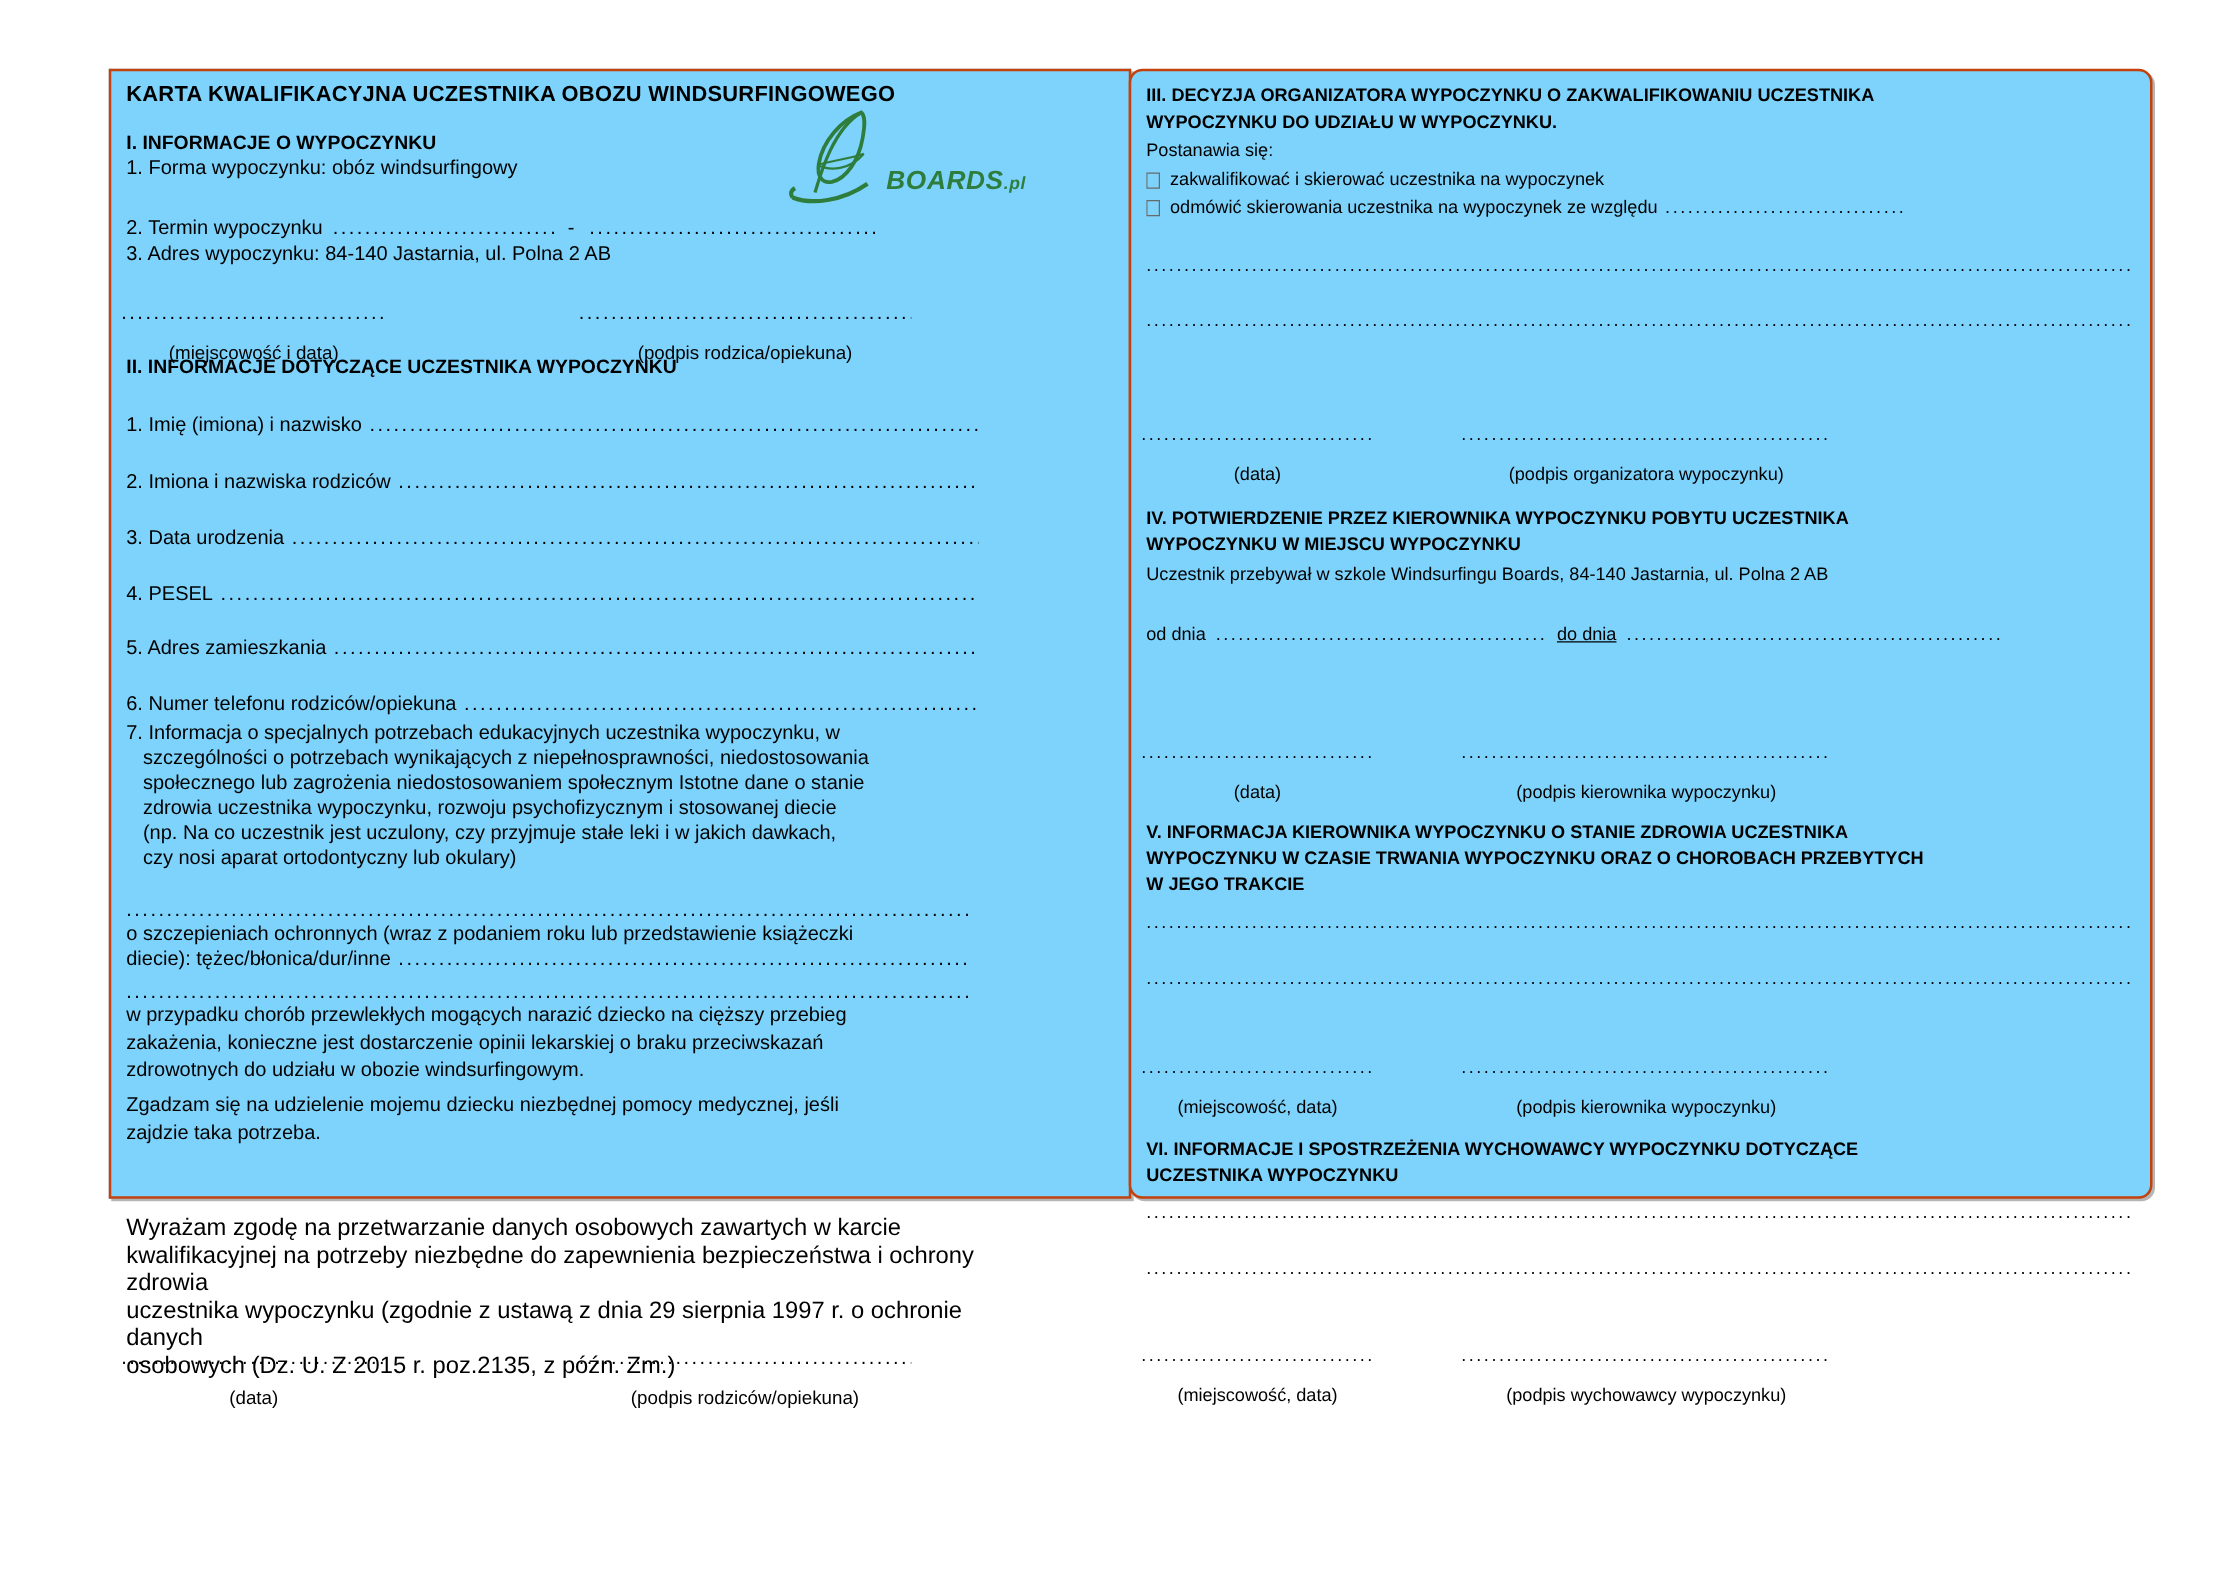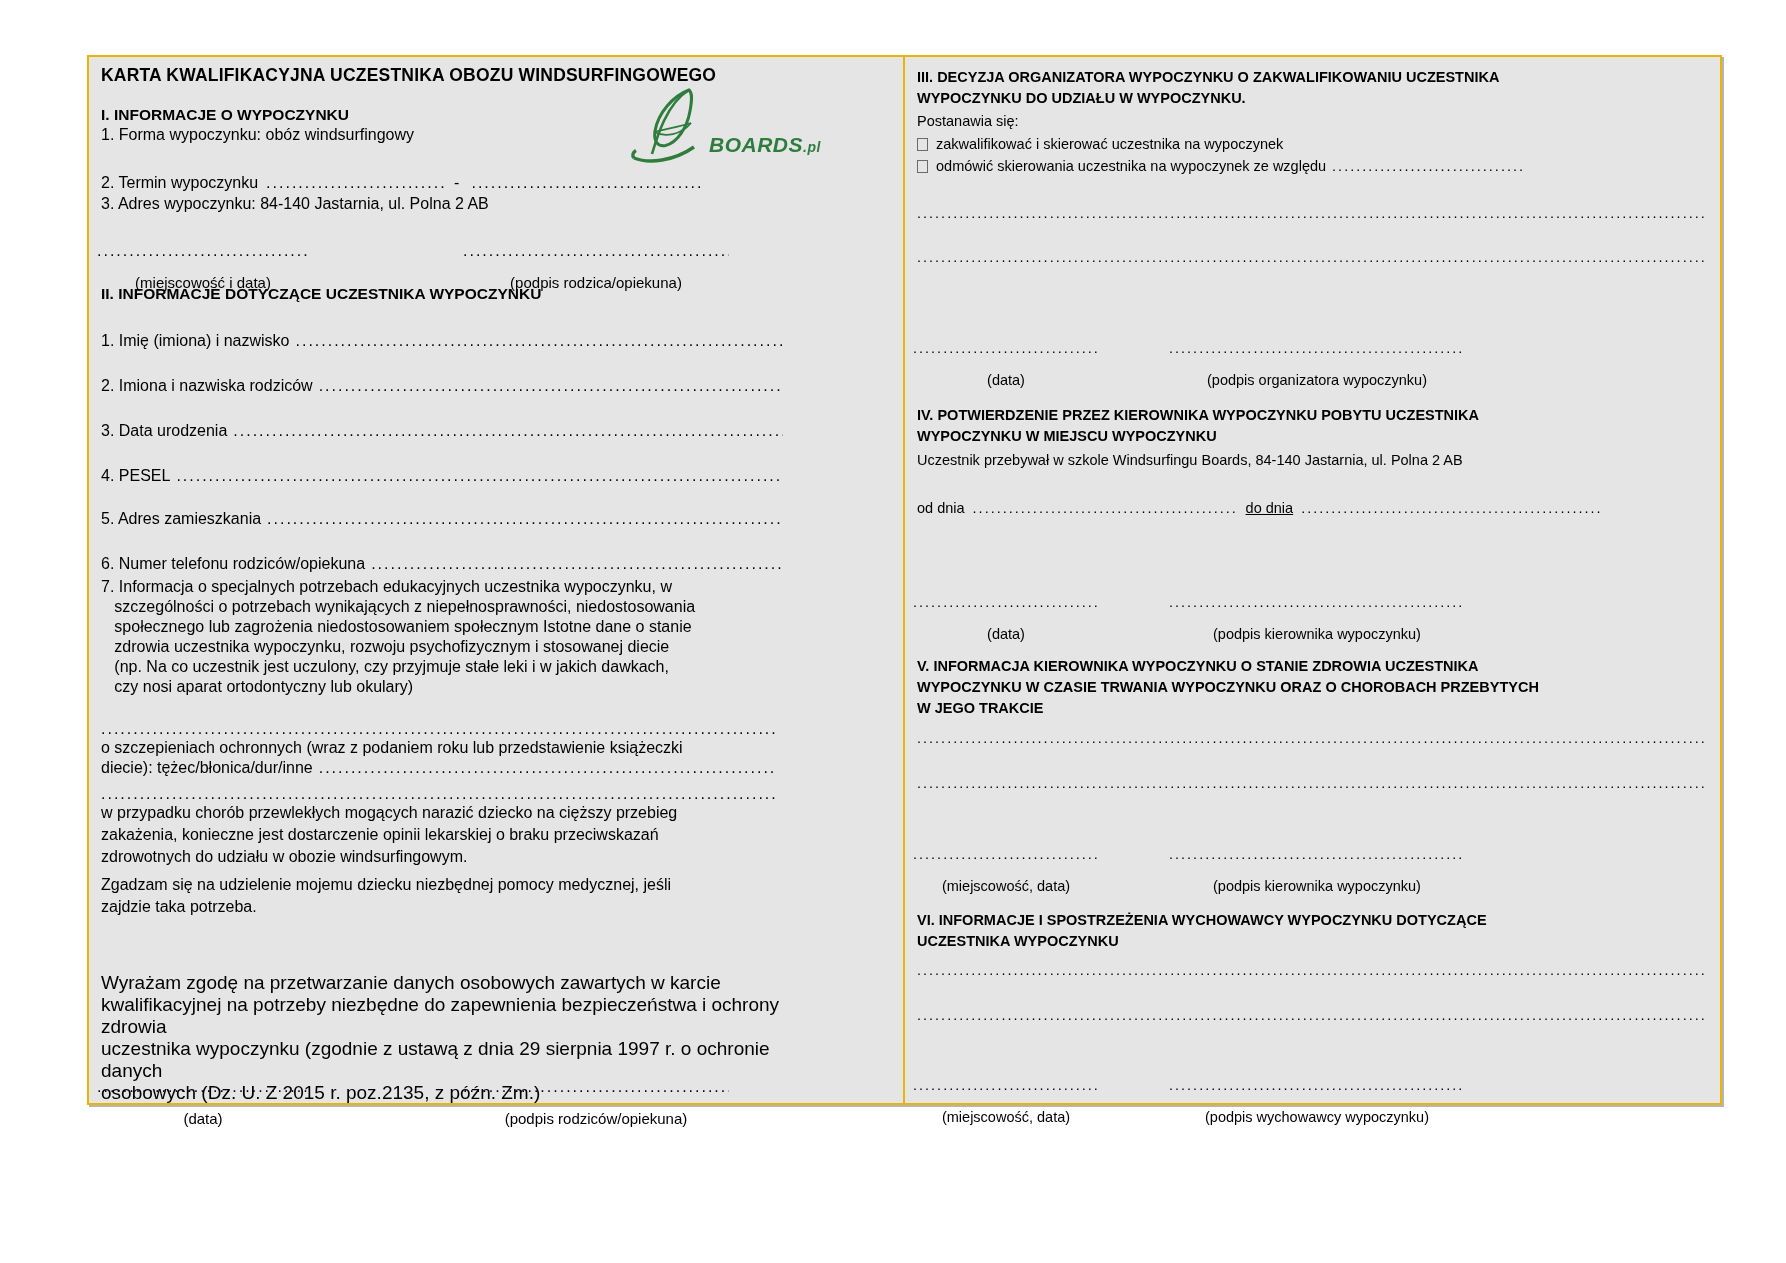--- a/index.html
+++ b/index.html
@@ -2,26 +2,26 @@
 <html lang="pl"><head>
 <meta charset="utf-8">
 <style>
   html,body { margin:0; padding:0; }
   body {
     width:1786px; height:1263px; position:relative; overflow:hidden;
     background:#ffffff; color:#000;
     font-family:"Liberation Sans", sans-serif;
   }
   .box {
-    position:absolute; top:55px; height:1050px; box-sizing:border-box;
-    background:#e5e5e5; border:2px solid #eab308;
+    position:absolute; top:55px; height:904px; box-sizing:border-box;
+    background:#7dd3fc; border:2px solid #c2410c;
     box-shadow:2px 2px 0 #b5b5b5;
   }
   #lbox { left:87px;  width:818px; }
-  #rbox { left:903px; width:819px; }
+  #rbox { left:903px; width:819px;border-radius:11px; }
   .abs { position:absolute; }
 
   
   .t-title { font-size:17.5px; font-weight:bold; letter-spacing:.2px; }
   .t-h     { font-size:15.5px; font-weight:bold; line-height:21px; }
   .t-b     { font-size:16px;   line-height:20px; }
   .t-fine  { font-size:19px;   line-height:22px; }
   .rb-h    { font-size:14.5px; font-weight:bold; line-height:21px; }
   .rb-b    { font-size:14.5px; line-height:20px; }
   .pre     { white-space:pre-wrap; }

